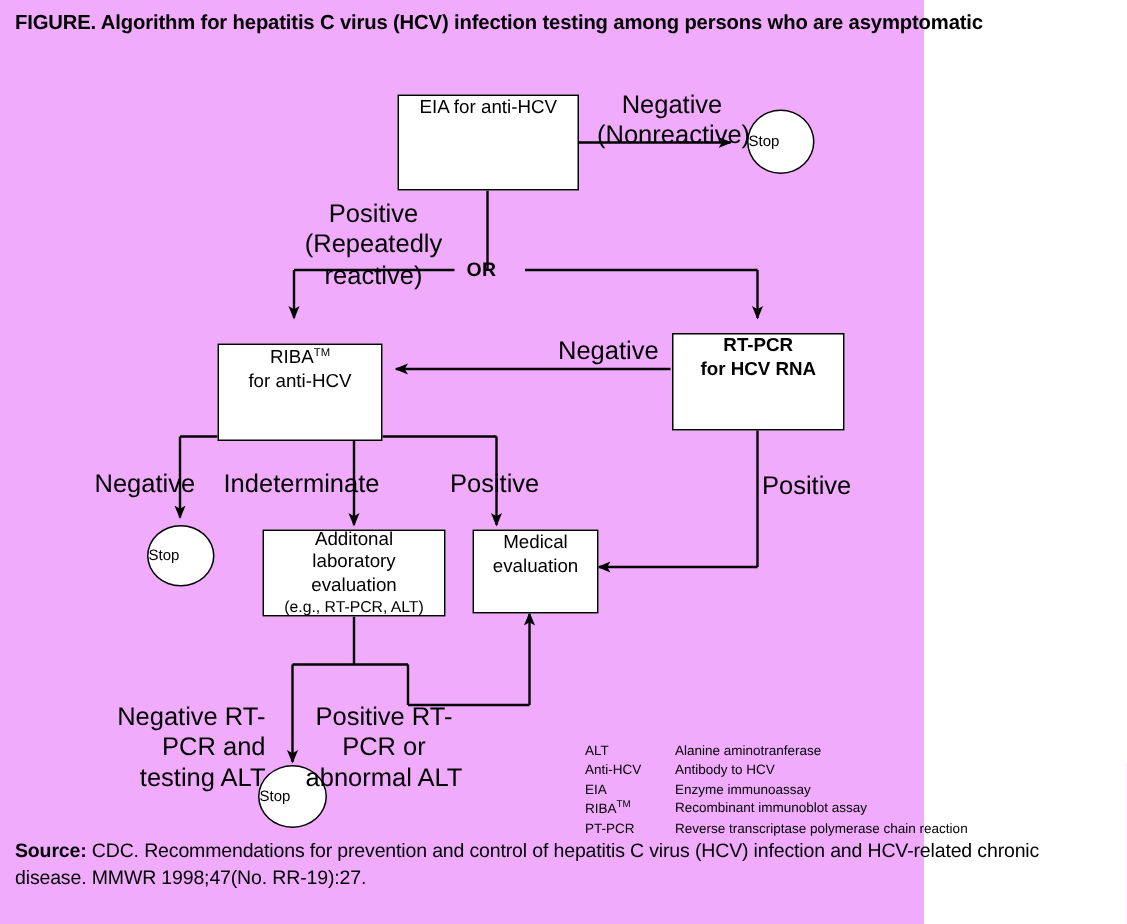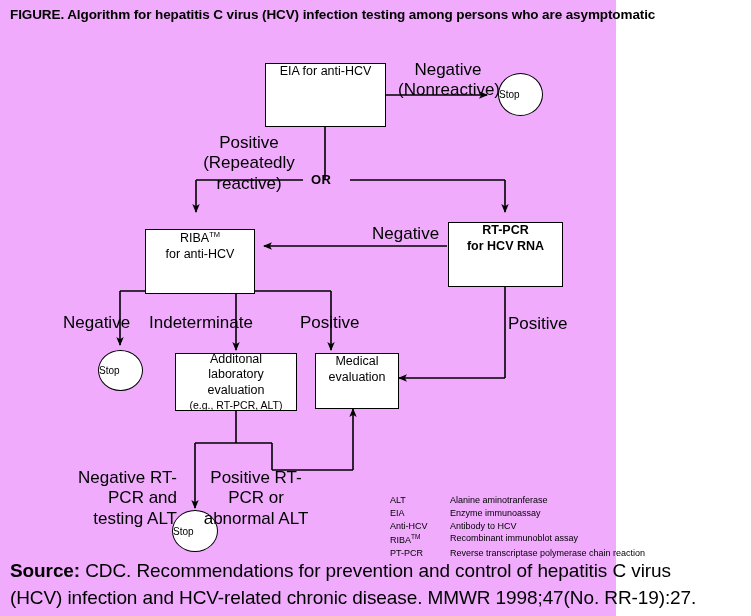--- a/index.html
+++ b/index.html
@@ -127,21 +127,21 @@
   }
   .legend-abbr .tm { font-size: 6.5px; }
   .legend-def { white-space: nowrap; }
 
   
   .source-note {
     position: absolute;
     left: 10px;
     top: 558px;
     width: 716px;
-    font-size: 19px;
+    font-size: 13px;
     line-height: 1.4;
     letter-spacing: -0.1px;
   }
   .source-note b { font-weight: bold; }
 </style>
 </head>
 <body>
 
 <div id="figure-root">
 
@@ -265,28 +265,28 @@
     <span class="l">Positive RT-PCR or</span>
     <span class="l">abnormal ALT</span>
   </div>
 
   <div class="legend" id="legend-host">
       <div class="legend-row">
         <div class="legend-abbr">ALT</div>
         <div class="legend-def">Alanine aminotranferase</div>
       </div>
       <div class="legend-row">
+        <div class="legend-abbr">Anti-HCV</div>
+        <div class="legend-def">Antibody to HCV</div>
+      </div>
+      <div class="legend-row">
         <div class="legend-abbr">EIA</div>
         <div class="legend-def">Enzyme immunoassay</div>
       </div>
       <div class="legend-row">
-        <div class="legend-abbr">Anti-HCV</div>
-        <div class="legend-def">Antibody to HCV</div>
-      </div>
-      <div class="legend-row">
         <div class="legend-abbr">RIBA<span class="tm">TM</span></div>
         <div class="legend-def">Recombinant immunoblot assay</div>
       </div>
       <div class="legend-row">
         <div class="legend-abbr">PT-PCR</div>
         <div class="legend-def">Reverse transcriptase polymerase chain reaction</div>
       </div>
     </div>
 
   <div class="source-note">

